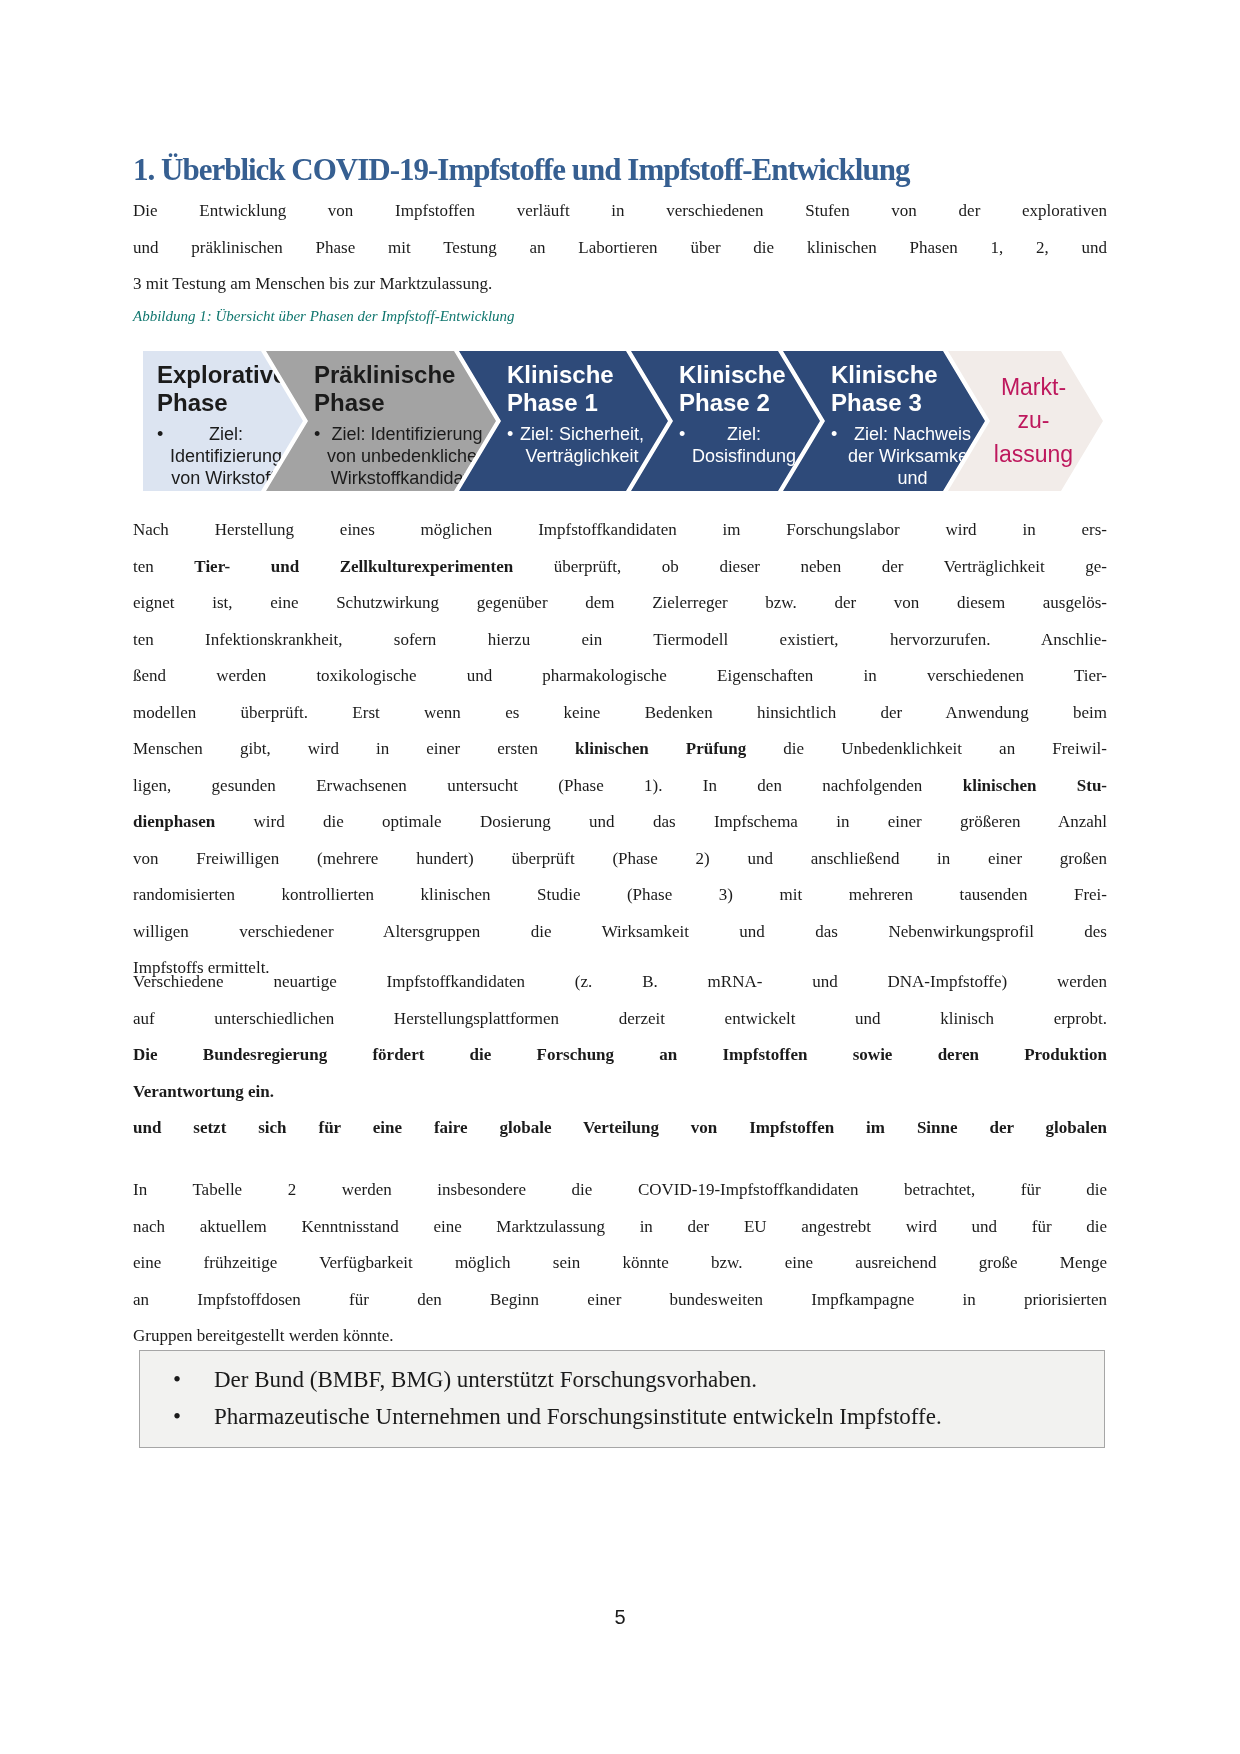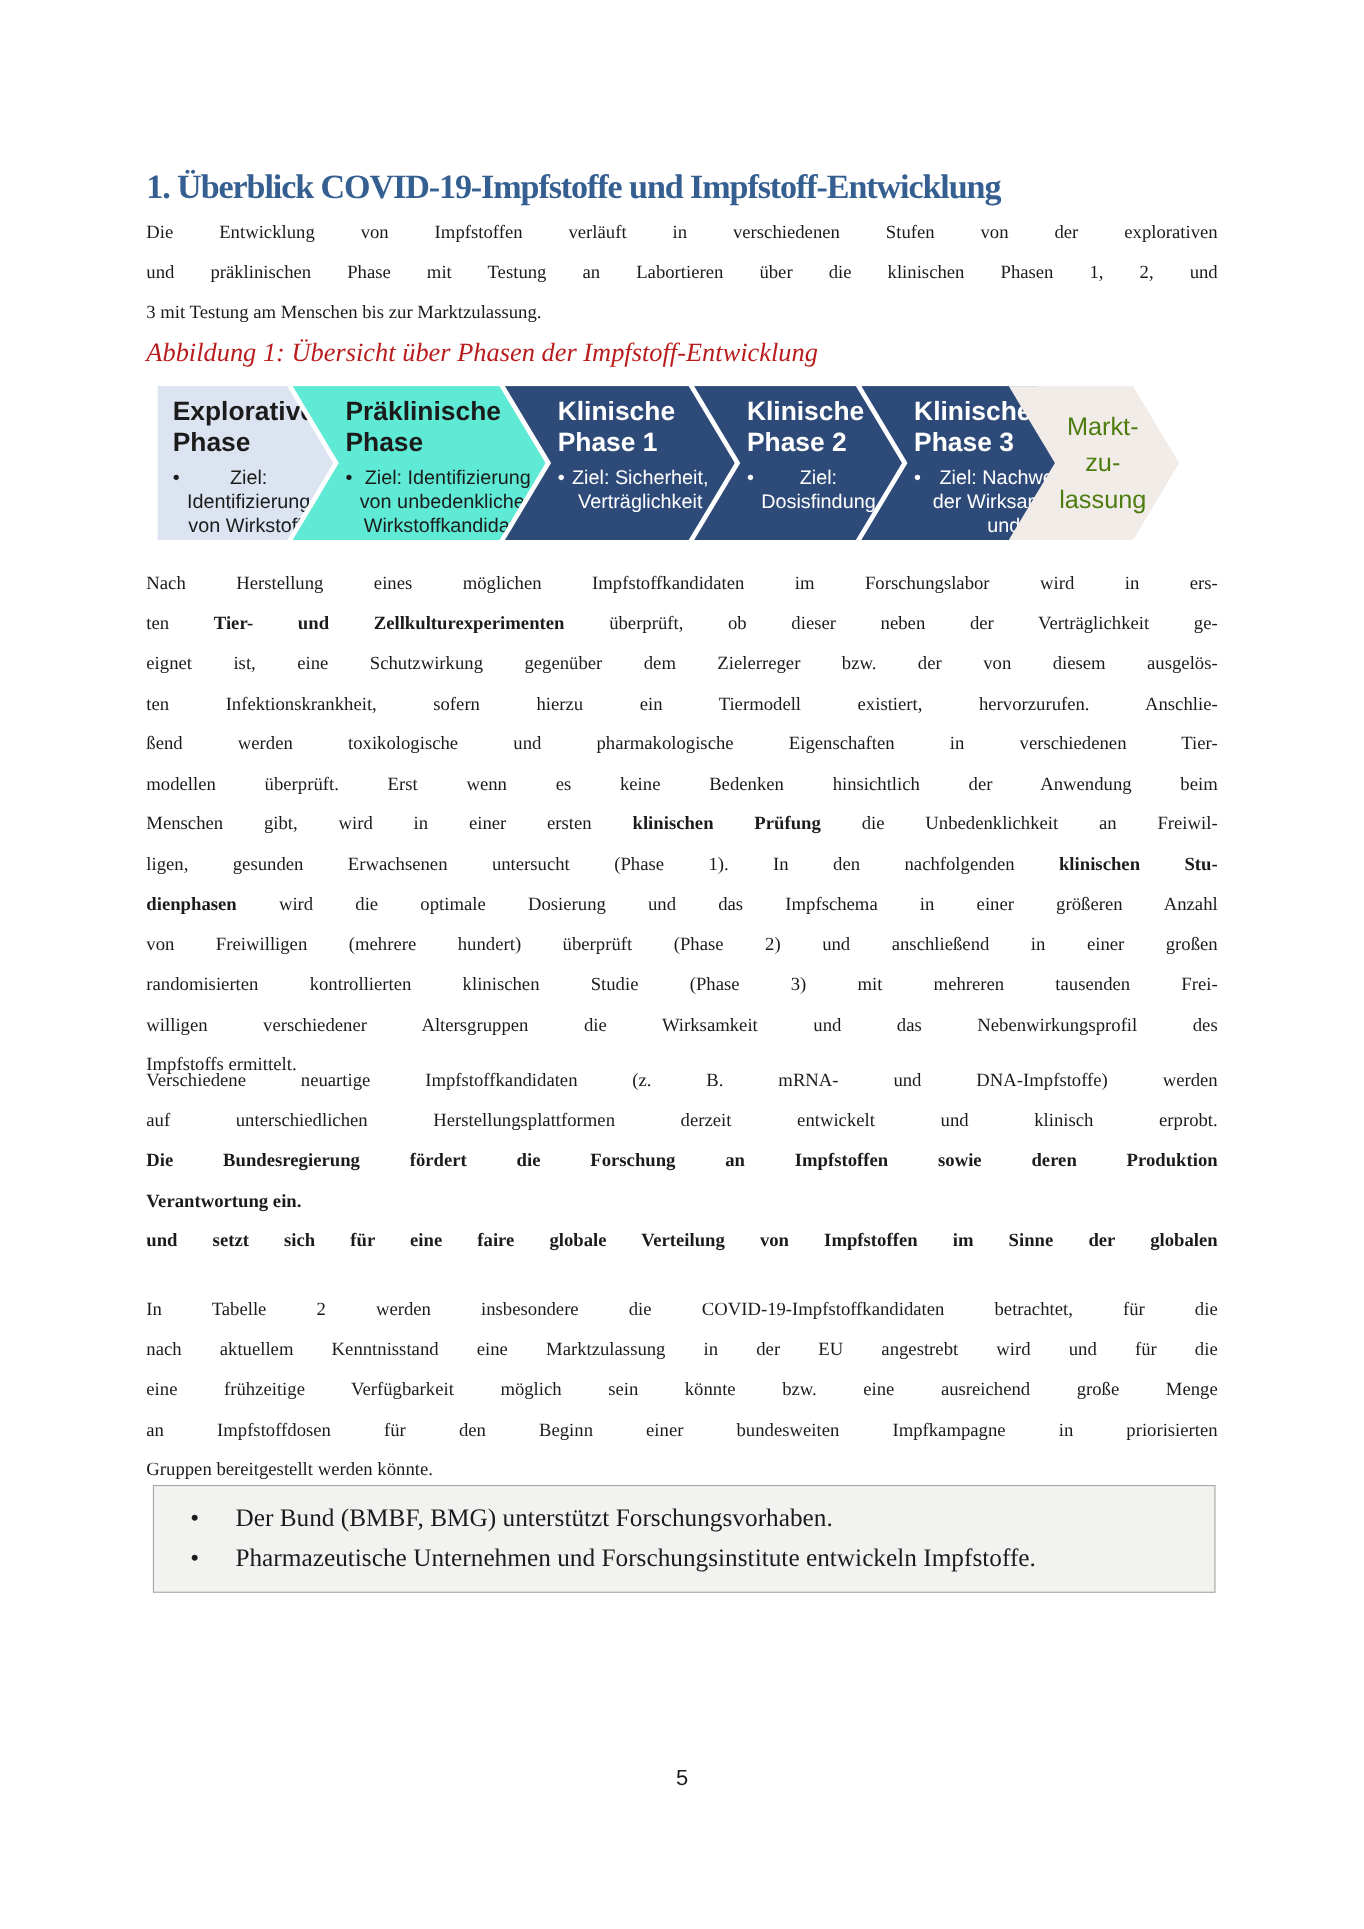--- a/index.html
+++ b/index.html
@@ -16,34 +16,34 @@
   .jl{text-align:justify;text-align-last:justify;}
   .jl.last{text-align:justify;text-align-last:left;}
   .jl b{font-weight:bold;}
 
   #intro{top:193px;}
   #para2{top:512px;}
   #para3{top:964px;}
   #para4{top:1172px;}
 
   
-  #caption{left:133px;top:308px;width:900px;font-size:24px;font-style:italic;color:#b91c1c;}
+  #caption{left:133px;top:308px;width:900px;font-size:15px;font-style:italic;color:#0f766e;}
 
   
   #diagram{left:143px;top:351px;width:960px;height:140px;}
   .chev{position:absolute;top:0;height:140px;box-sizing:border-box;
         font-family:"Liberation Sans","DejaVu Sans",sans-serif;padding-top:10px;}
   .chev-point{clip-path:polygon(0 0, calc(100% - 42px) 0, 100% 50%, calc(100% - 42px) 100%, 0 100%);}
   .chev-notch{clip-path:polygon(0 0, calc(100% - 42px) 0, 100% 50%, calc(100% - 42px) 100%, 0 100%, 42px 50%);}
   #ph1{left:0;width:160px;background:#dce4f1;padding-left:14px;color:#1b1b1b;}
-  #ph2{left:123px;width:230px;background:#5eead4;padding-left:48px;color:#1b1b1b;}
+  #ph2{left:123px;width:230px;background:#a3a3a3;padding-left:48px;color:#1b1b1b;}
   #ph3{left:316px;width:209px;background:#2e4a79;padding-left:48px;color:#ffffff;}
   #ph4{left:488px;width:189px;background:#2e4a79;padding-left:48px;color:#ffffff;}
   #ph5{left:640px;width:202px;background:#2e4a79;padding-left:48px;color:#ffffff;}
-  #ph6{left:774px;width:155px;background:#f2ece9;color:#4d7c0f;display:flex;
+  #ph6{left:805px;width:155px;background:#f2ece9;color:#be185d;display:flex;
        align-items:center;justify-content:center;text-align:center;padding:0 10px 0 26px;}
   .ph-title{font-size:24px;font-weight:bold;line-height:1.17;white-space:pre-line;margin-bottom:7px;}
   .ph-goal{display:flex;font-size:18px;line-height:1.22;}
   .ph-goal .mark{width:13px;flex:0 0 13px;}
   .ph-goal .txt{white-space:pre-line;text-align:center;}
   .ph-label{font-size:23px;line-height:1.45;white-space:pre-line;}
 
   
   #box{left:139px;top:1350px;width:966px;box-sizing:border-box;background:#f2f2f0;
        border:1px solid #a6a6a6;padding:10px 14px 12px 33px;}

